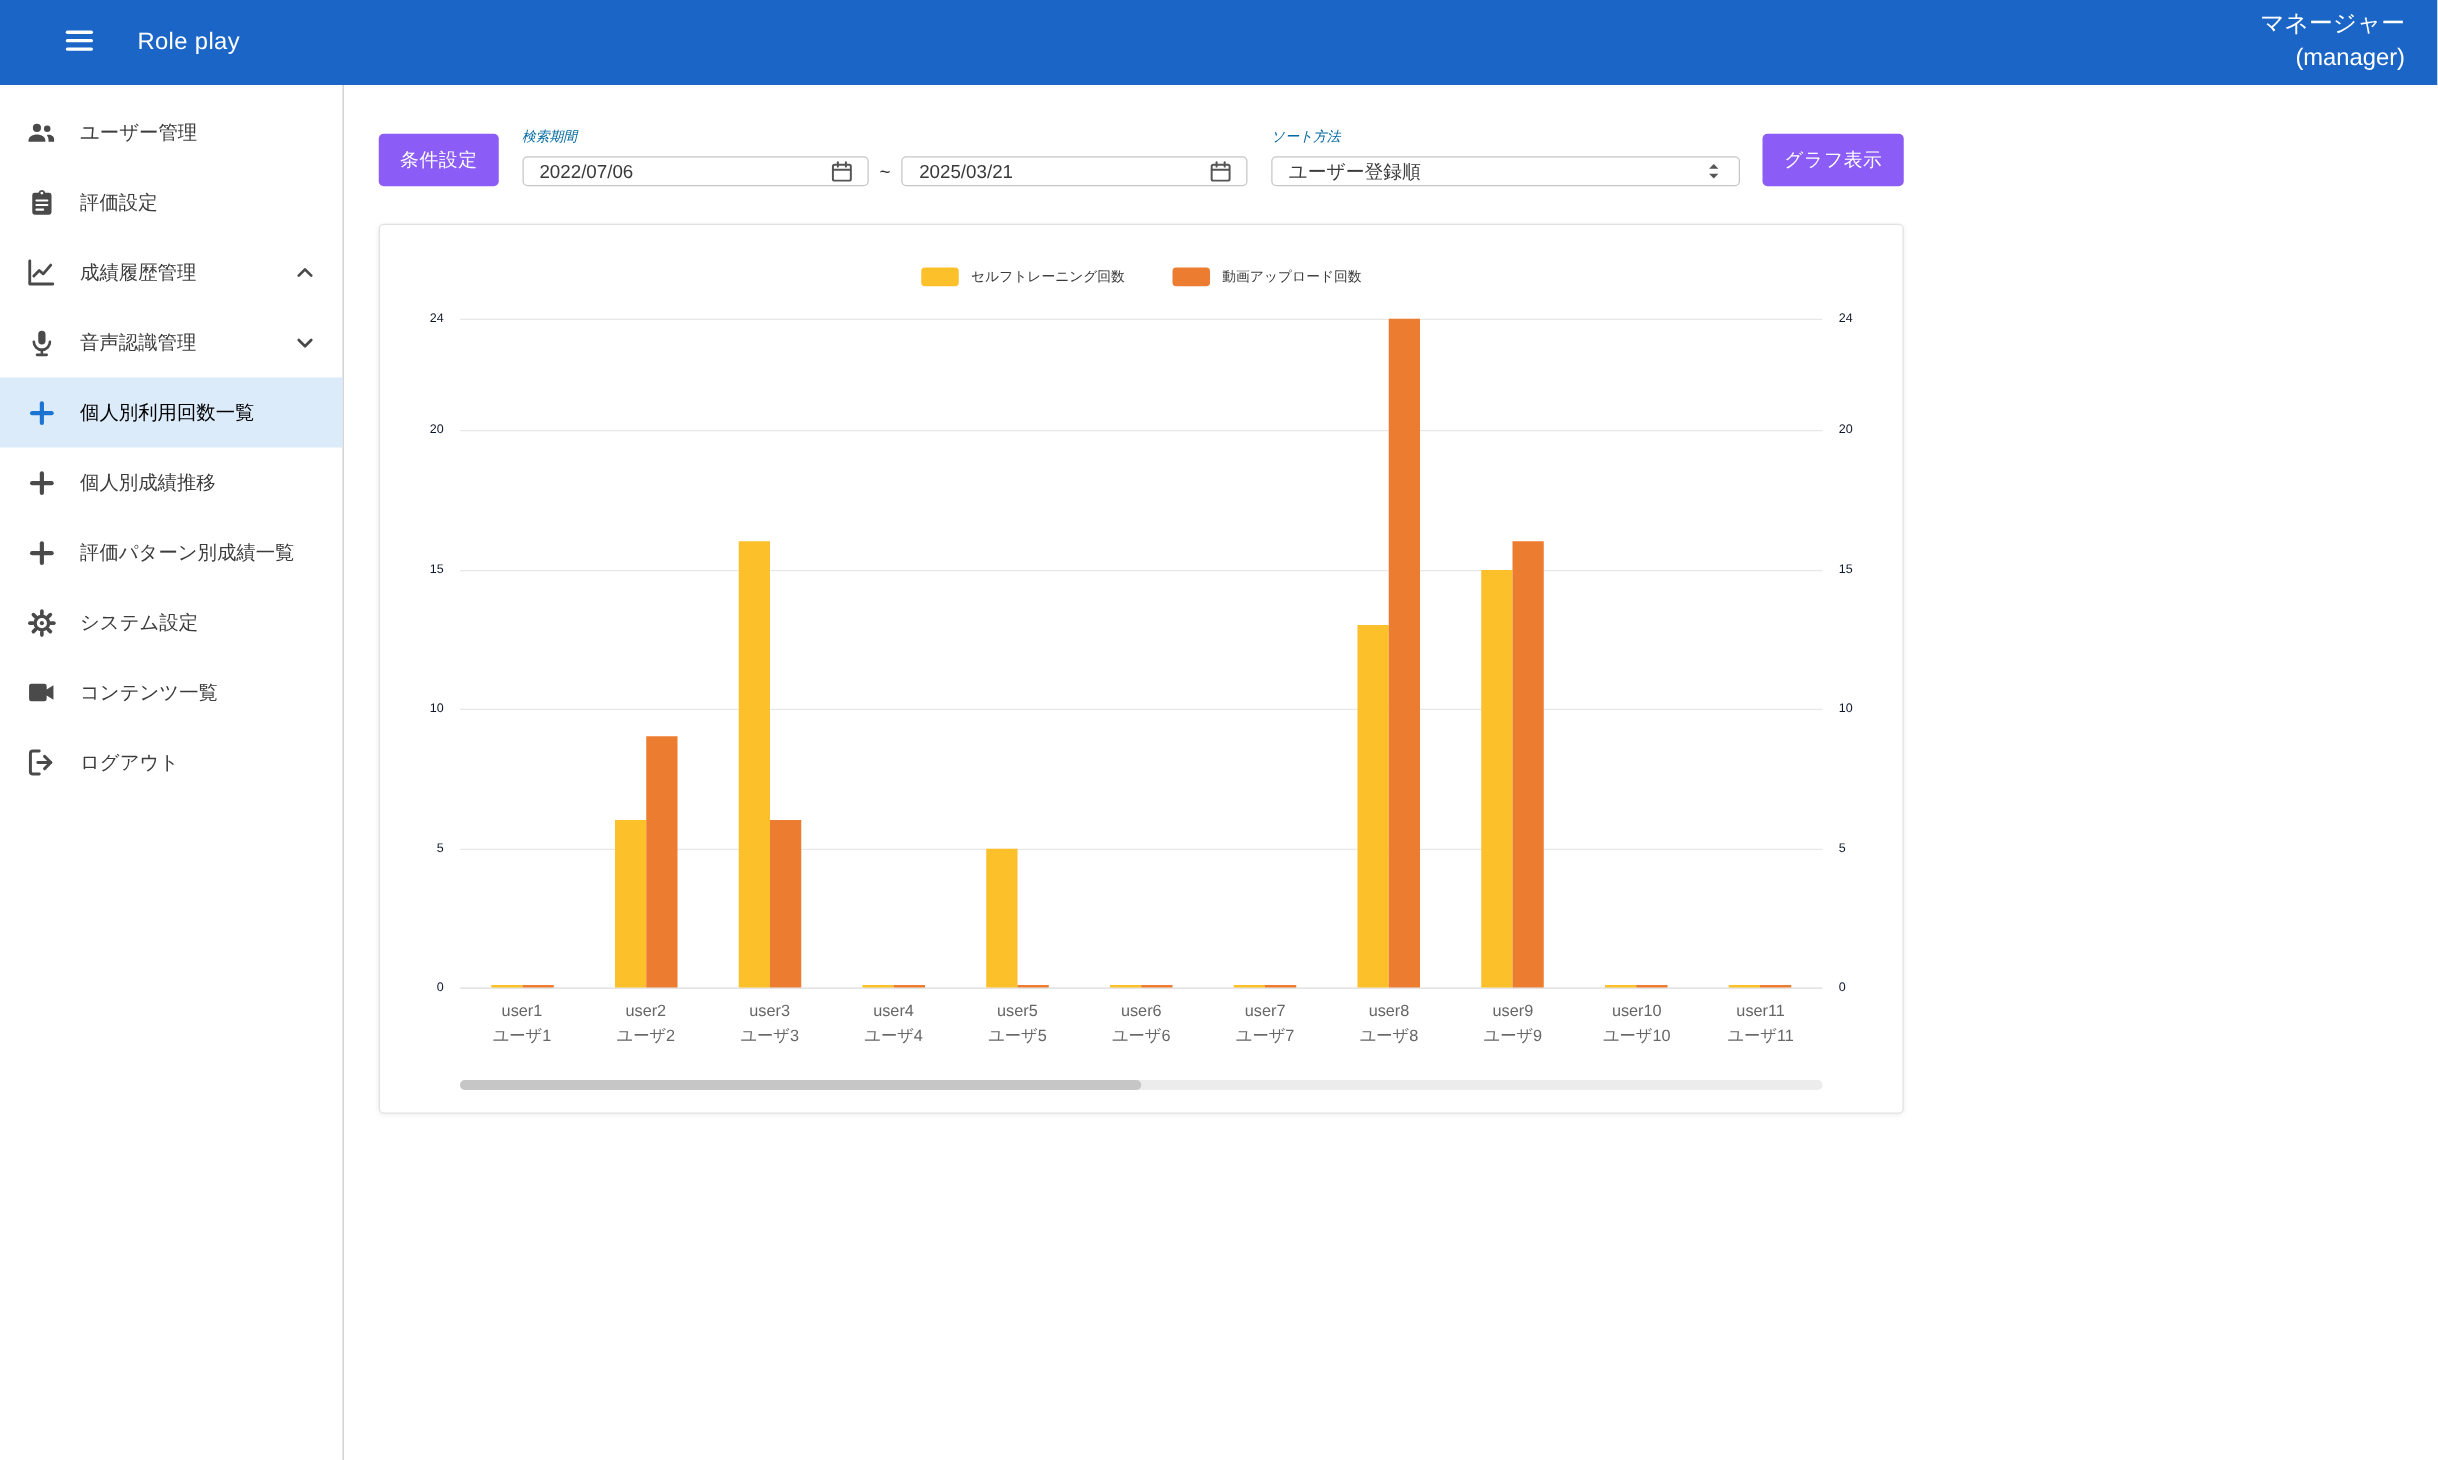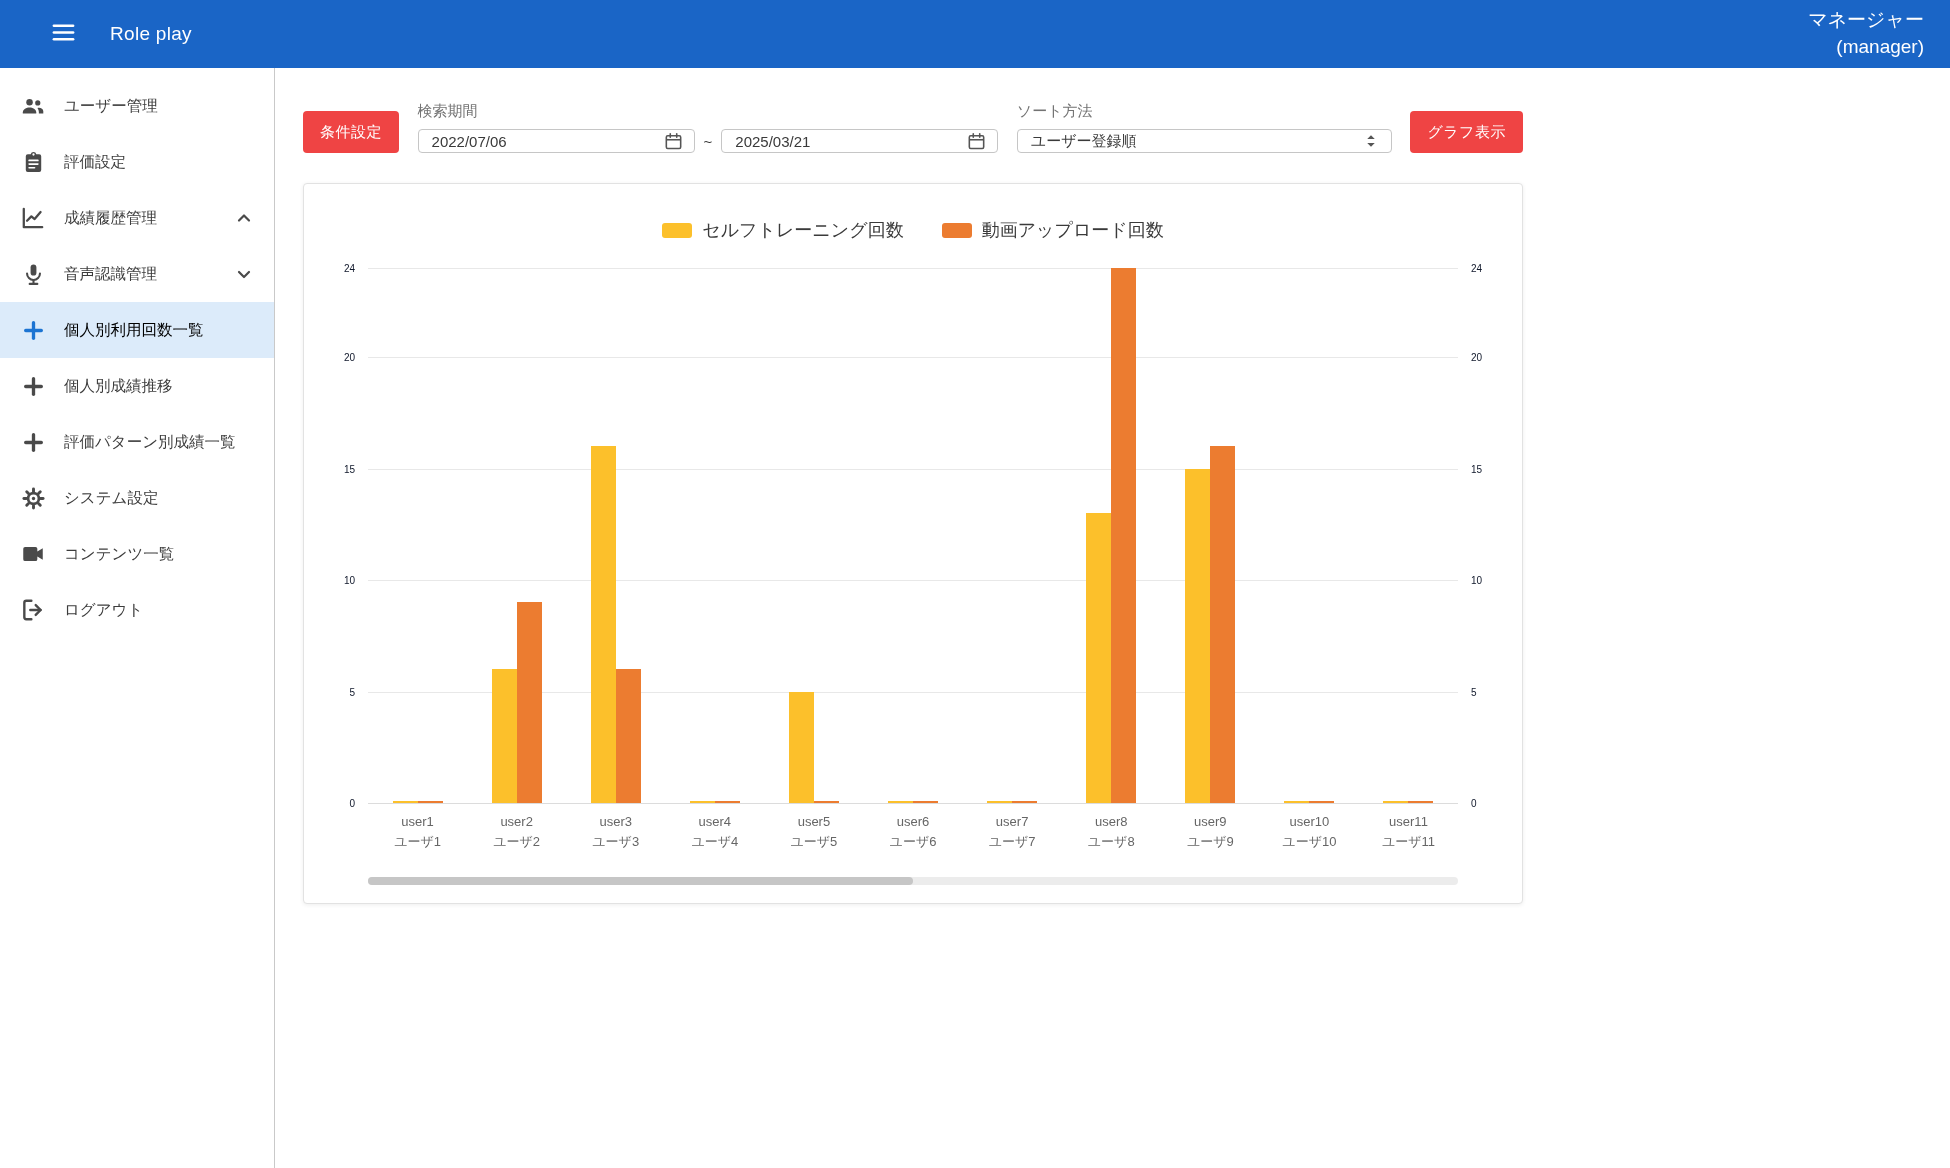--- a/index.html
+++ b/index.html
@@ -18,32 +18,32 @@
   .side-item { display:flex; align-items:center; height:56px; padding:0 18px 0 20px; font-size:15.5px; color:#3c3c3c; cursor:pointer; }
   .side-item .s-icon { width:26px; height:26px; margin-right:18px; color:#4a4a4a; display:flex; align-items:center; justify-content:center; flex-shrink:0; }
   .side-item .chev { margin-left:auto; color:#4a4a4a; display:flex; }
   .side-item.selected { background:#DCEBFA; color:#000000; }
   .side-item.selected .s-icon { color:#1C74D2; }
 
   .main { flex:1; padding:34px 0 0 28px; }
 
   
   .controls { width:1220px; display:flex; align-items:flex-end; justify-content:space-between; }
-  .btn { background:#ef4444; color:#fff; border:none; border-radius:4px; font-size:15px; height:42px; padding:0 17px; cursor:pointer; font-family:inherit; letter-spacing:.5px; }
-  .field label { display:block; font-size:15px; color:#737373; margin-bottom:8px; }
+  .btn { background:#8b5cf6; color:#fff; border:none; border-radius:4px; font-size:15px; height:42px; padding:0 17px; cursor:pointer; font-family:inherit; letter-spacing:.5px; }
+  .field label { display:block; font-size:11px; color:#0369a1; margin-bottom:8px;font-style:italic; }
   .date-row { display:flex; align-items:center; gap:9px; }
   .input { width:277px; height:24px; border:1px solid #c6c6c6; border-radius:4px; display:flex; align-items:center; padding:0 10px 0 13px; font-size:15px; color:#3a3a3a; background:#fff; cursor:pointer; }
   .input .icn { margin-left:auto; color:#555; display:flex; }
   .tilde { font-size:15px; color:#333; }
   .select-box { width:375px; }
 
   
   .card { width:1220px; margin-top:30px; border:1px solid #e2e2e2; border-radius:4px; background:#fff; box-shadow:0 1px 4px rgba(0,0,0,.07); padding:34px 0 18px; }
   .legend { display:flex; justify-content:center; gap:38px; }
-  .legend-item { display:flex; align-items:center; gap:10px; font-size:18px; color:#3a3a3a; cursor:pointer; }
+  .legend-item { display:flex; align-items:center; gap:10px; font-size:11px; color:#3a3a3a; cursor:pointer; }
   .legend-swatch { width:30px; height:15px; border-radius:3px; }
 
   .plot-wrap { position:relative; margin:26px 64px 0; height:535px; }
   .gridline { position:absolute; left:0; right:0; height:1px; background:#e8e8e8; }
   .gridline.zero { background:#dcdcdc; }
   .ylabel { position:absolute; font-size:10px; color:#0f172a; transform:translateY(-50%); }
   .ylabel.left { right:calc(100% + 13px); }
   .ylabel.right { left:calc(100% + 13px); }
   .bars { position:absolute; left:0; right:0; top:0; bottom:0; display:flex; align-items:flex-end; }
   .group { flex:1; display:flex; justify-content:center; align-items:flex-end; }

